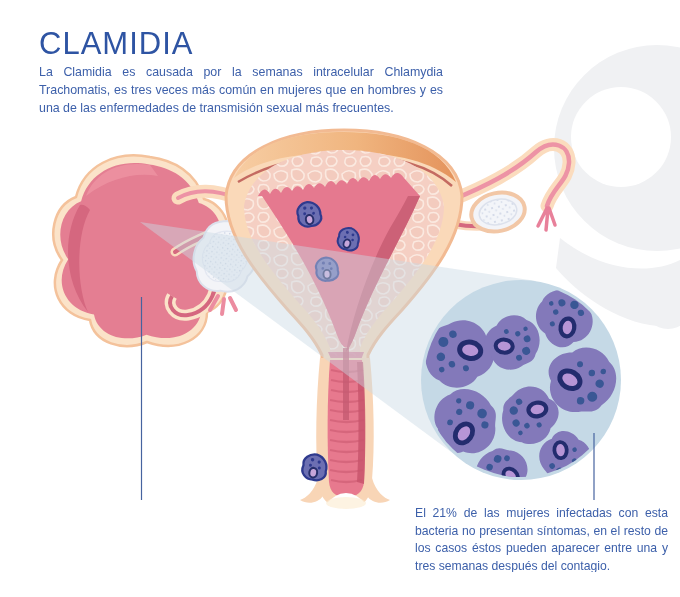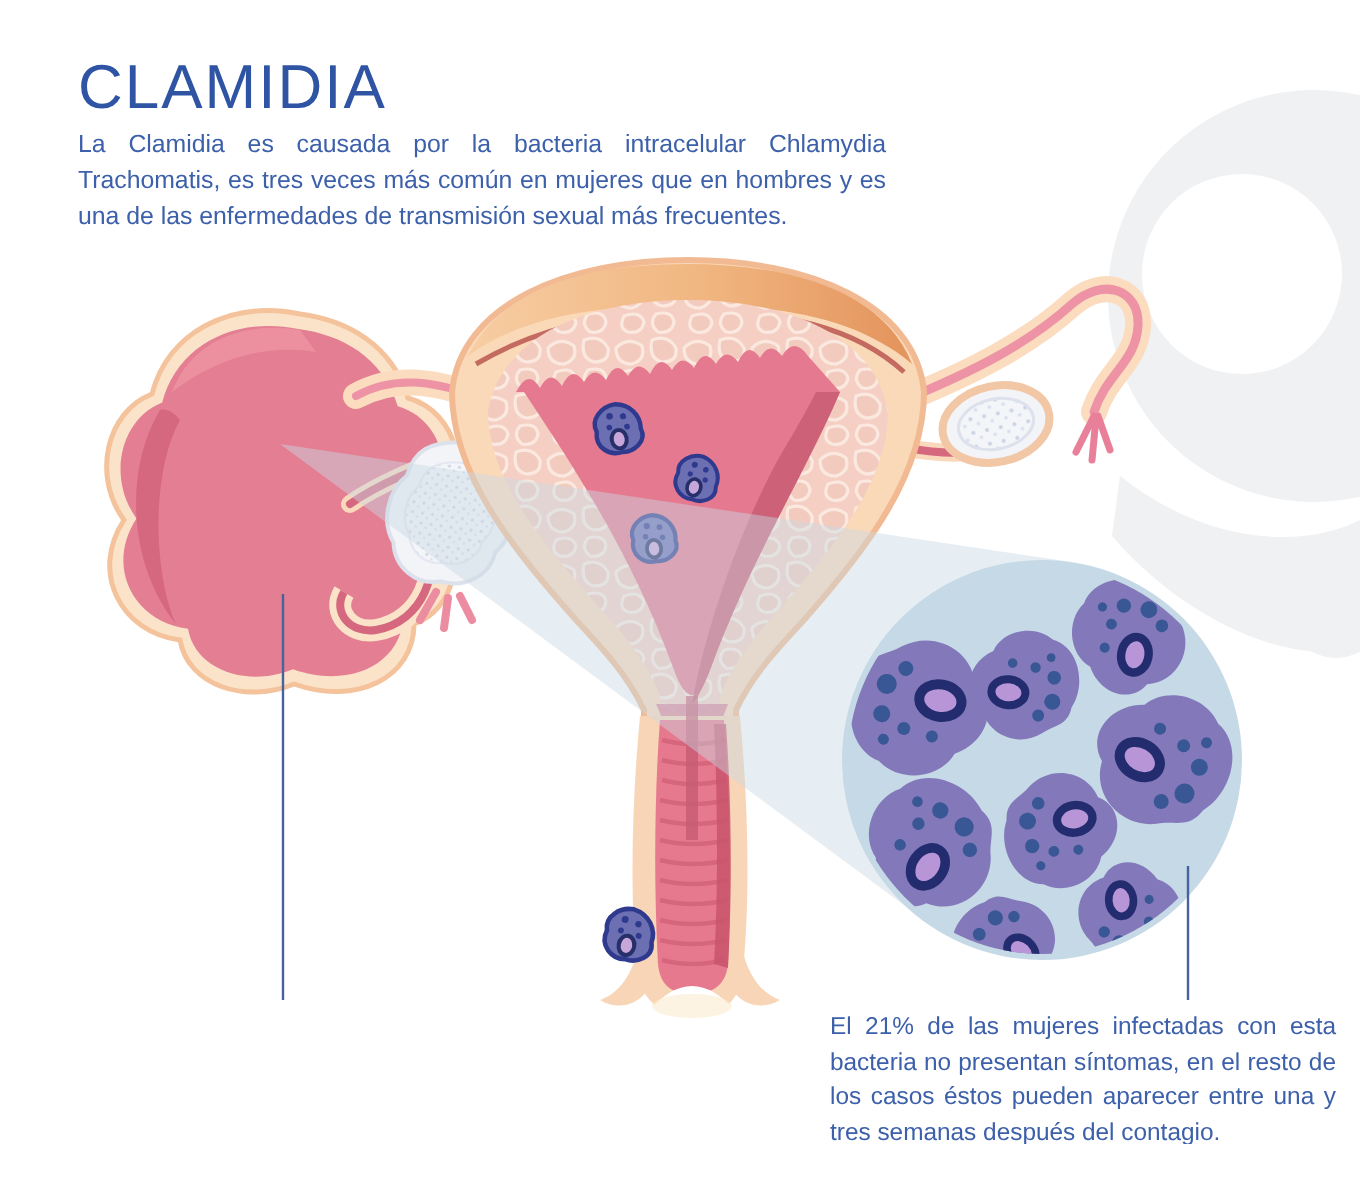--- a/index.html
+++ b/index.html
@@ -171,15 +171,15 @@
         <use href="#cell-proto" transform="translate(564,458) rotate(240) scale(0.95)"></use>
         <use href="#cell-proto" transform="translate(503,472) rotate(20) scale(0.95)"></use>
       </g>
     </g>
 
     <line x1="141.5" y1="297" x2="141.5" y2="500" stroke="#46639F" stroke-width="1.2"></line>
     <line x1="594" y1="433" x2="594" y2="500" stroke="#46639F" stroke-width="1.2"></line>
   </svg>
 
   <h1 class="page-title">CLAMIDIA</h1>
-  <p class="intro">La Clamidia es causada por la bacteria intracelular Chlamydia Trachomatis, es tres veces más común en mujeres que en hombres y es una de las enfermedades de transmisión sexual más frecuentes.</p>
+  <p class="intro">La Clamidia es causada por la semanas intracelular Chlamydia Trachomatis, es tres veces más común en mujeres que en hombres y es una de las enfermedades de transmisión sexual más frecuentes.</p>
   <p class="callout right">El 21% de las mujeres infectadas con esta bacteria no presentan síntomas, en el resto de los casos éstos pueden aparecer entre una y tres semanas después del contagio.</p>
 </div>
 
 </body></html>

